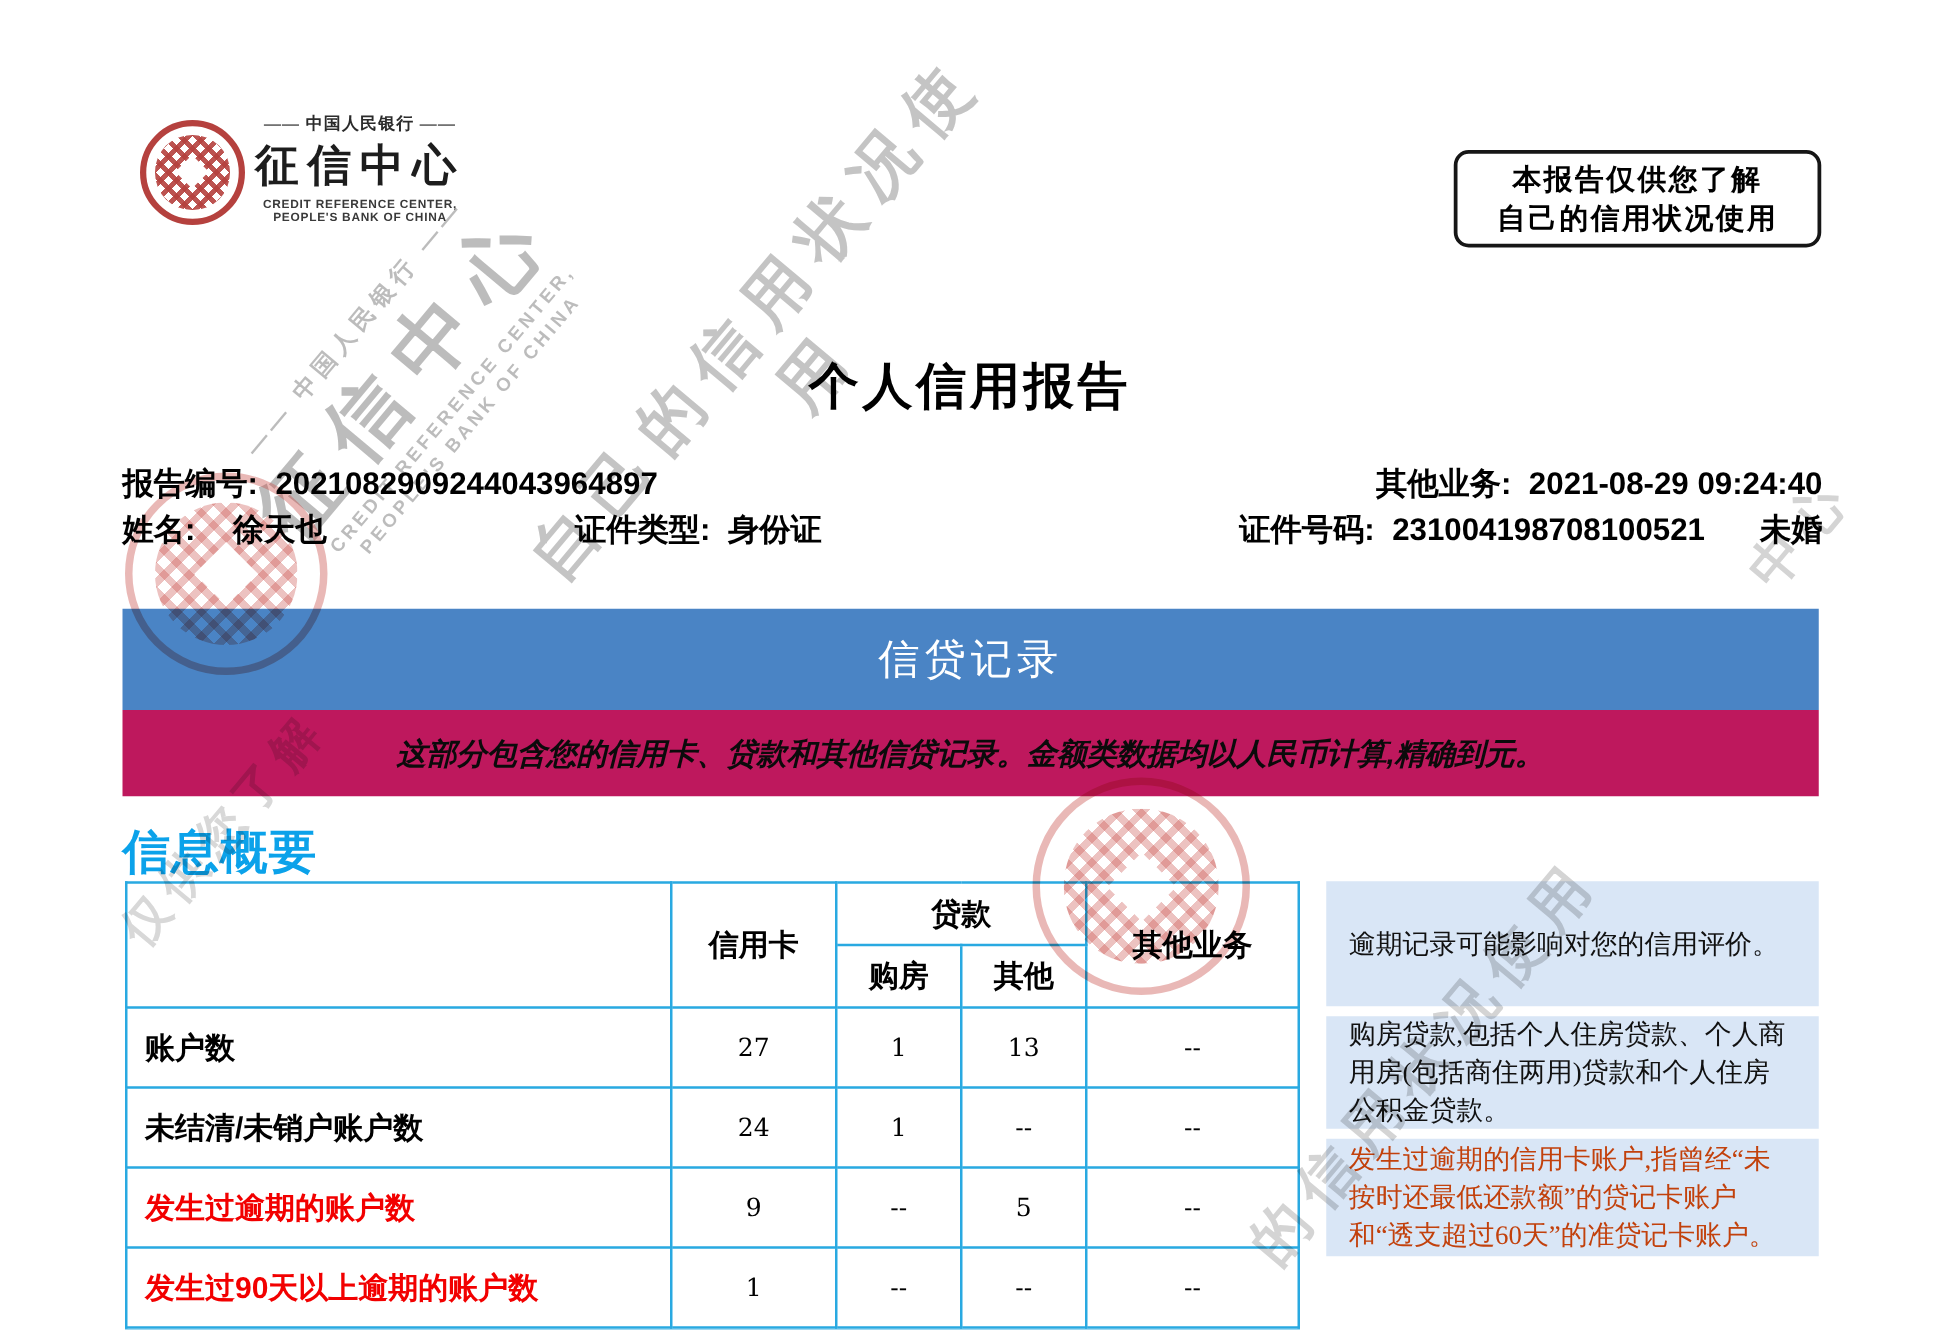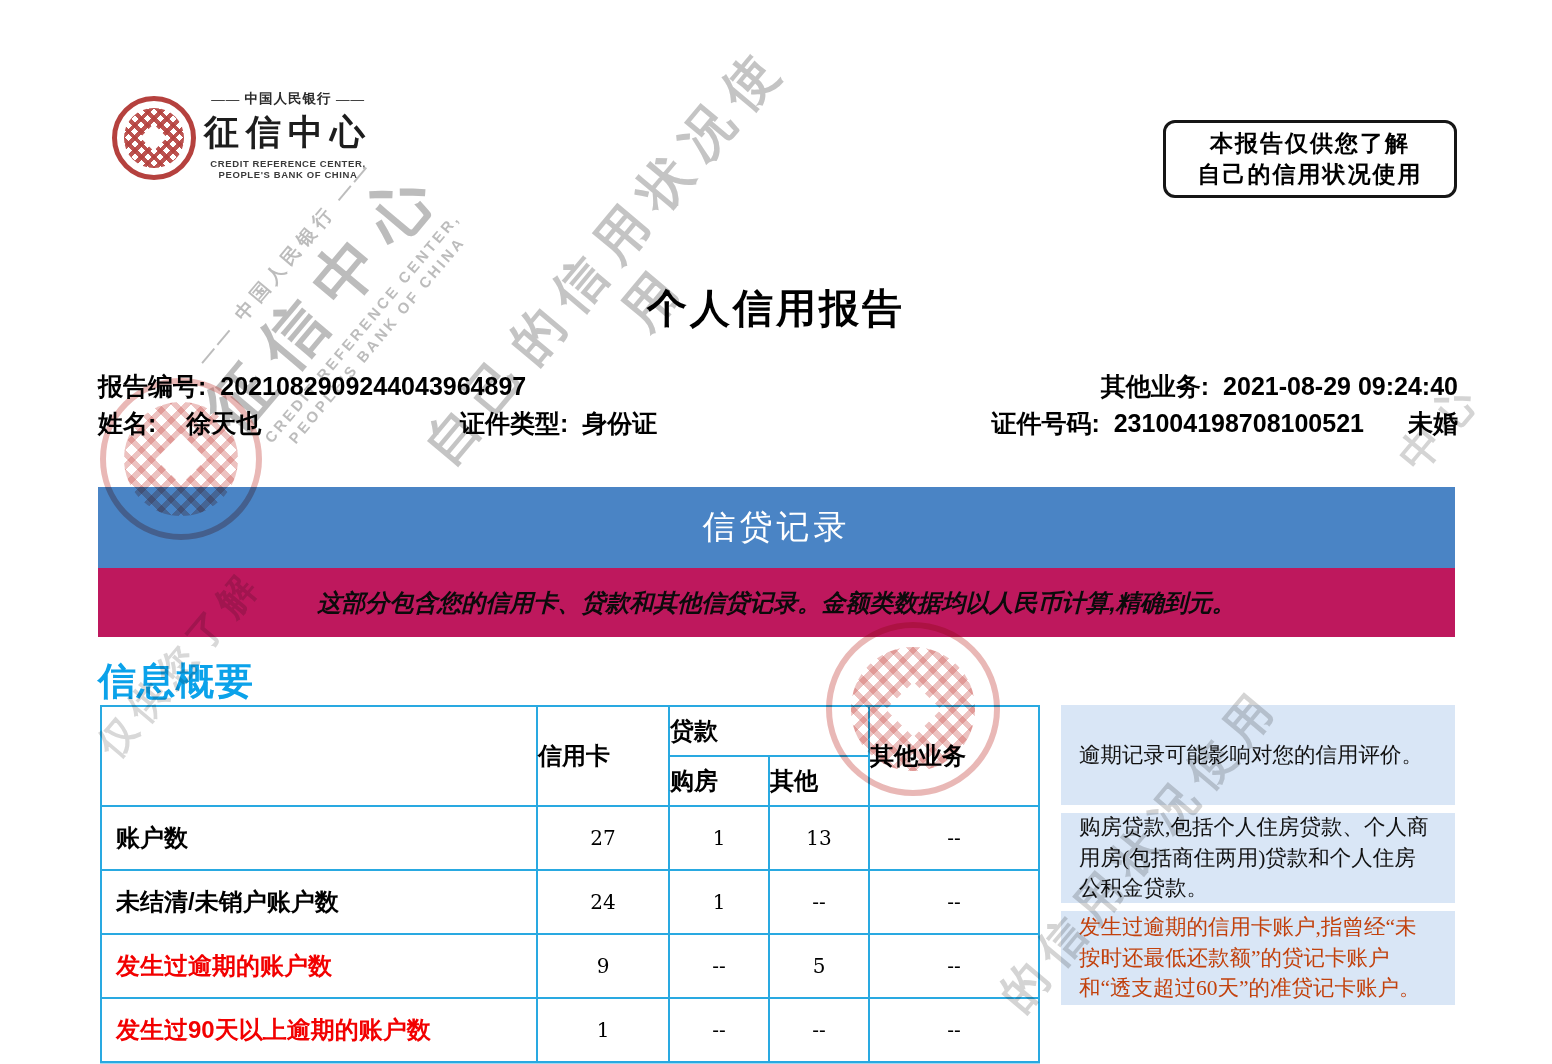--- a/index.html
+++ b/index.html
@@ -67,21 +67,21 @@
          font-size:24px;font-weight:bold;font-style:italic;color:#0b0b0b;}
 
   .sec-heading{position:absolute;left:98px;top:656px;z-index:2;color:#0ba2ea;
                font-size:38px;font-weight:bold;letter-spacing:1px;}
 
   
   table.sum{position:absolute;left:100px;top:705px;z-index:2;border-collapse:collapse;table-layout:fixed;
             width:938px;background:transparent;
             box-shadow:0 3px 0 rgba(41,169,225,.45);}
   table.sum th,table.sum td{border:2px solid #29a9e1;padding:0;}
-  table.sum th{font-size:24px;font-weight:bold;text-align:left;}
+  table.sum th{font-size:24px;font-weight:bold;text-align:center;}
   table.sum .hr1 th{height:48px;}
   table.sum .hr2 th{height:48px;}
   table.sum .dr{height:64px;border-radius:15px;}
   table.sum .lbl{font-size:24px;font-weight:bold;text-align:left;padding-left:14px;}
   table.sum .red{color:#f20000;margin-left:48px;}
   table.sum .val{font-family:"DejaVu Serif","Liberation Serif",serif;font-size:20px;text-align:center;font-weight:normal;}
 
   
   .note{position:absolute;left:1061px;width:394px;z-index:2;background:#d9e6f6;box-sizing:border-box;
         display:flex;align-items:center;padding:10px 18px;

